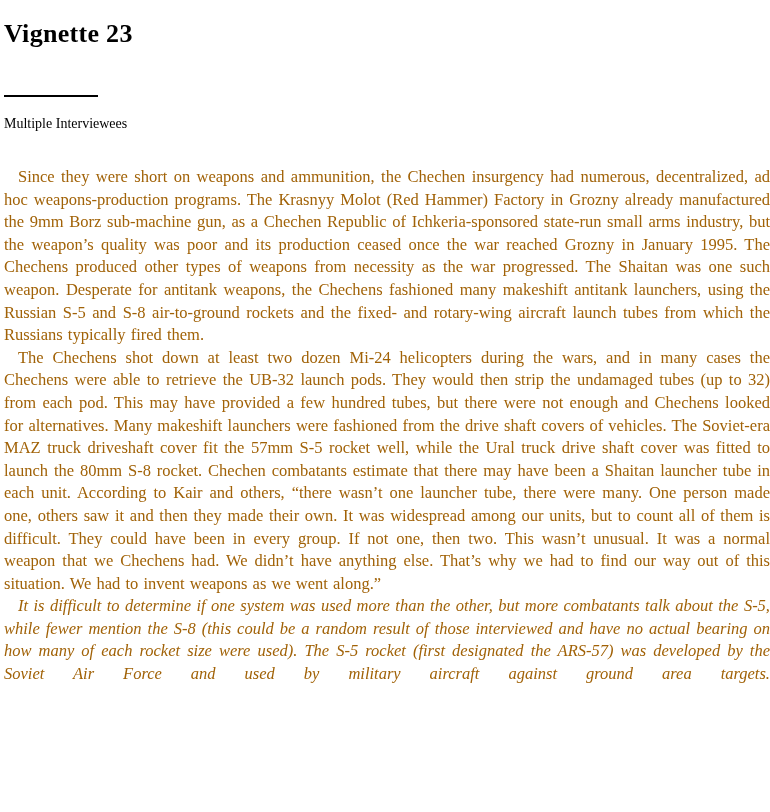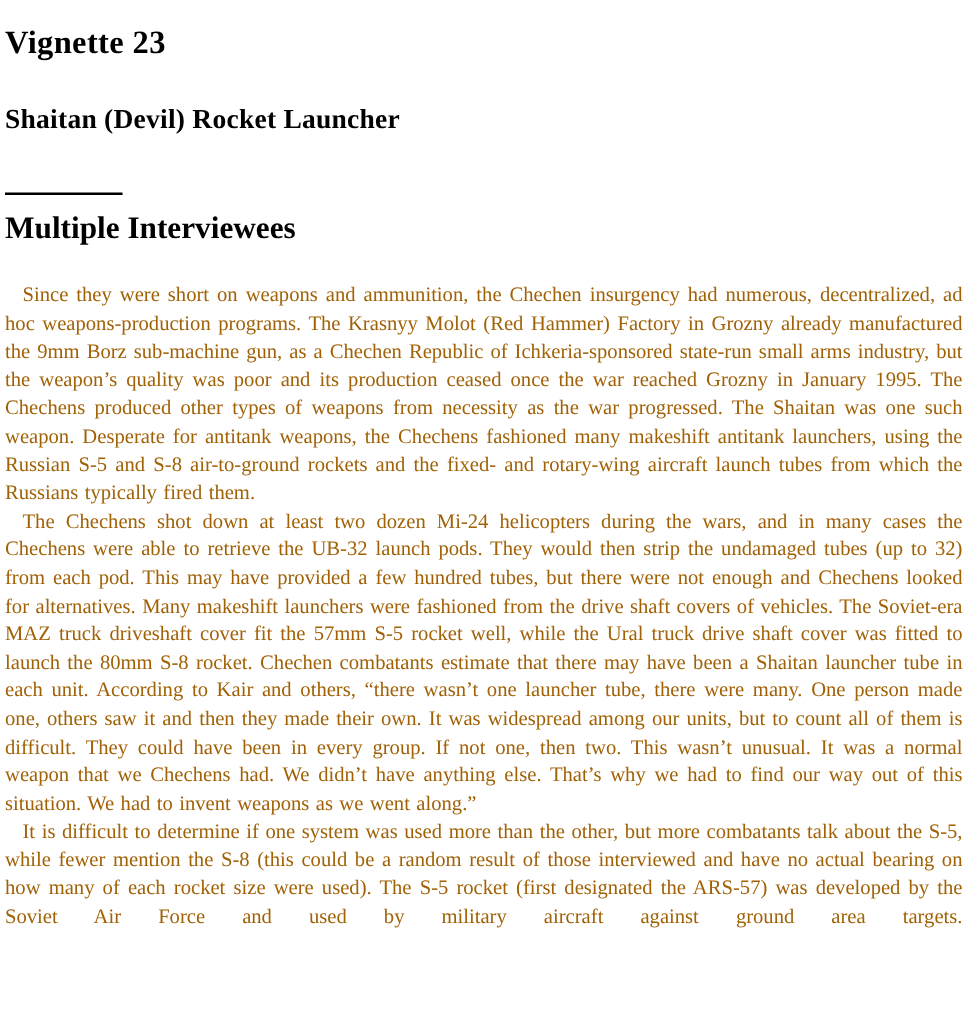--- a/index.html
+++ b/index.html
@@ -42,51 +42,51 @@
   .section-rule {
     width: 94px;
     height: 2px;
     background: #000000;
     border: none;
     margin: 47px 0 0 0;
   }
   .section-heading {
     margin: 15px 0 0 0;
     font-family: "Liberation Serif", serif;
-    font-weight: bold;
-    font-size: 25px;
+    font-weight: normal;
+    font-size: 14px;
     line-height: 23px;
     color: #000000;
   }
   .body-text {
     margin-top: 31px;
   }
   .body-text p {
     margin: 0;
     font-family: "Liberation Serif", serif;
     font-size: 16.5px;
     line-height: 22.6px;
     text-align: justify;
     text-indent: 14px;
     word-spacing: 1px;
     color: #a16207;
   }
   
   .body-text p.continued {
     text-align-last: justify;
+    font-style: italic;
   }
 </style>
 </head>
 <body>
 
 <div class="page">
 
   <h1 class="vignette-heading">Vignette 23</h1>
 
-  <h2 class="doc-title">Shaitan (Devil) Rocket Launcher</h2>
 
   <div class="section-rule"></div>
 
   <h3 class="section-heading">Multiple Interviewees</h3>
 
   <div class="body-text">
     <p>Since they were short on weapons and ammunition, the Chechen insurgency had numerous, decentralized, ad hoc weapons-production programs. The Krasnyy Molot (Red Hammer) Factory in Grozny already manufactured the 9mm Borz sub-machine gun, as a Chechen Republic of Ichkeria-sponsored state-run small arms industry, but the weapon’s quality was poor and its production ceased once the war reached Grozny in January 1995. The Chechens produced other types of weapons from necessity as the war progressed. The Shaitan was one such weapon. Desperate for antitank weapons, the Chechens fashioned many makeshift antitank launchers, using the Russian S-5 and S-8 air-to-ground rockets and the fixed- and rotary-wing aircraft launch tubes from which the Russians typically fired them.</p>
     <p>The Chechens shot down at least two dozen Mi-24 helicopters during the wars, and in many cases the Chechens were able to retrieve the UB-32 launch pods. They would then strip the undamaged tubes (up to 32) from each pod. This may have provided a few hundred tubes, but there were not enough and Chechens looked for alternatives. Many makeshift launchers were fashioned from the drive shaft covers of vehicles. The Soviet-era MAZ truck driveshaft cover fit the 57mm S-5 rocket well, while the Ural truck drive shaft cover was fitted to launch the 80mm S-8 rocket. Chechen combatants estimate that there may have been a Shaitan launcher tube in each unit. According to Kair and others, “there wasn’t one launcher tube, there were many. One person made one, others saw it and then they made their own. It was widespread among our units, but to count all of them is difficult. They could have been in every group. If not one, then two. This wasn’t unusual. It was a normal weapon that we Chechens had. We didn’t have anything else. That’s why we had to find our way out of this situation. We had to invent weapons as we went along.”</p>
     <p class="continued">It is difficult to determine if one system was used more than the other, but more combatants talk about the S-5, while fewer mention the S-8 (this could be a random result of those interviewed and have no actual bearing on how many of each rocket size were used). The S-5 rocket (first designated the ARS-57) was developed by the Soviet Air Force and used by military aircraft against ground area targets.</p>
   </div>

